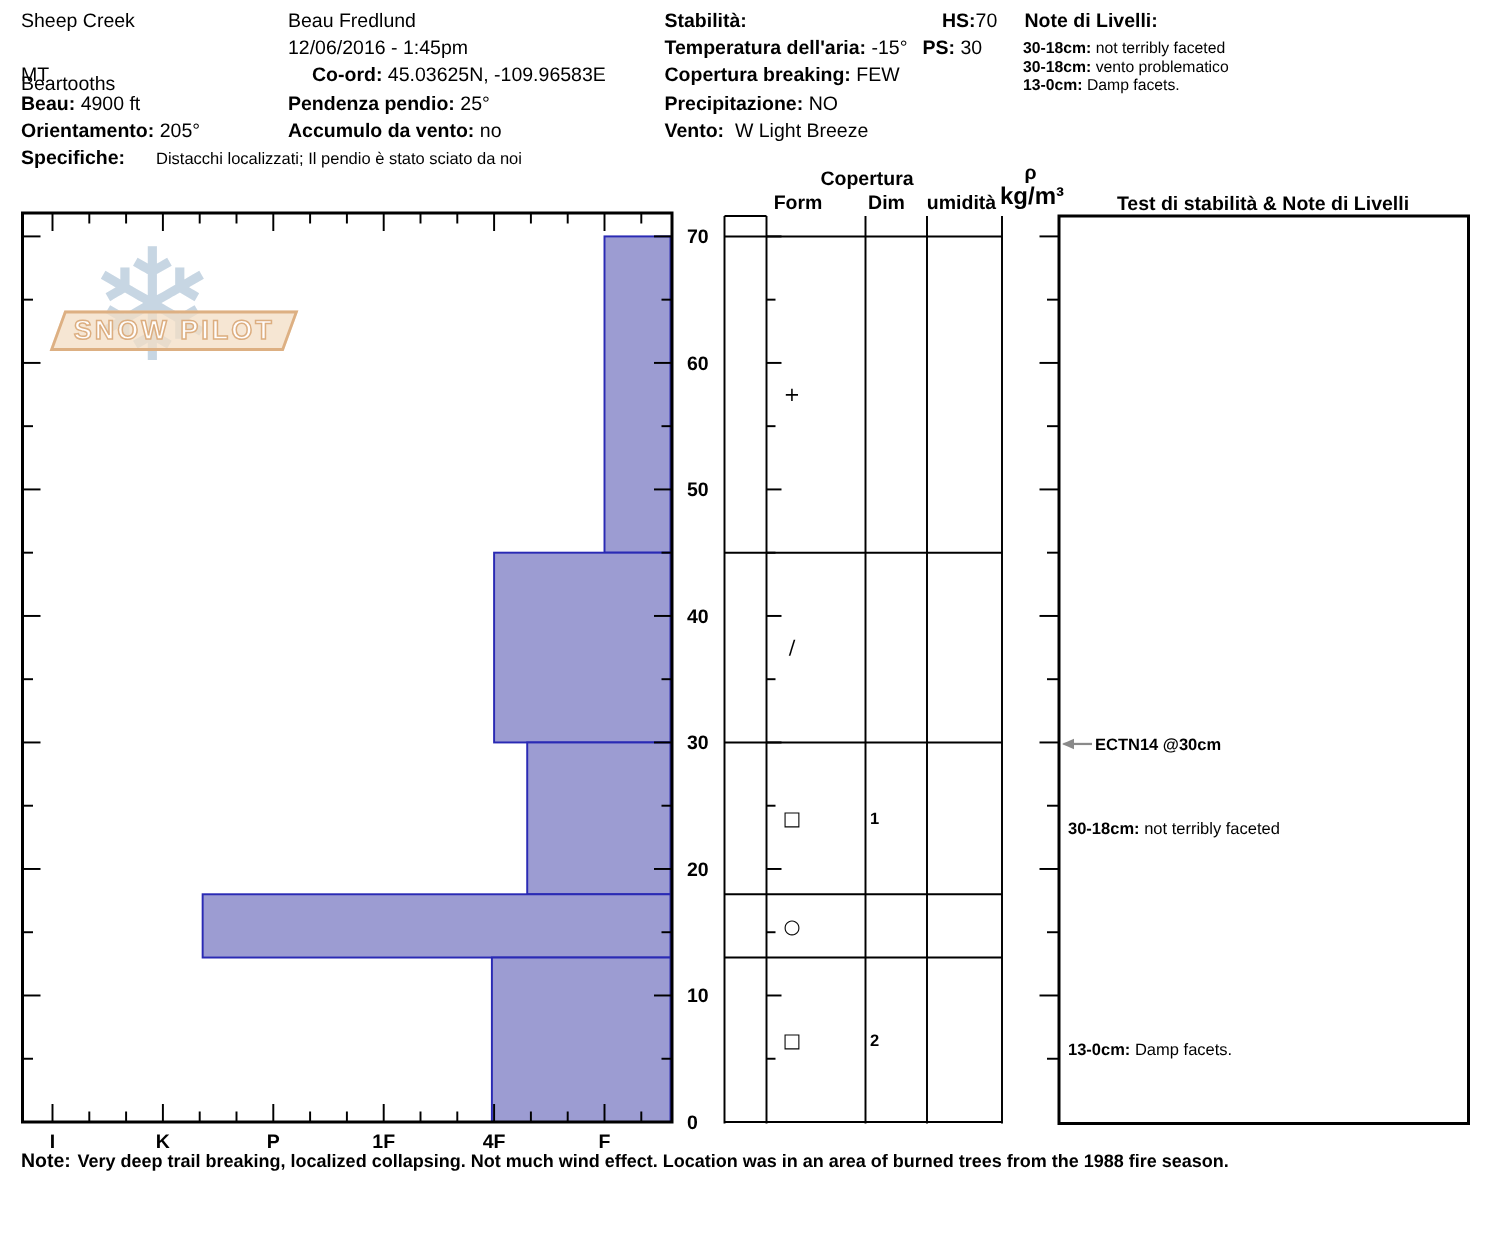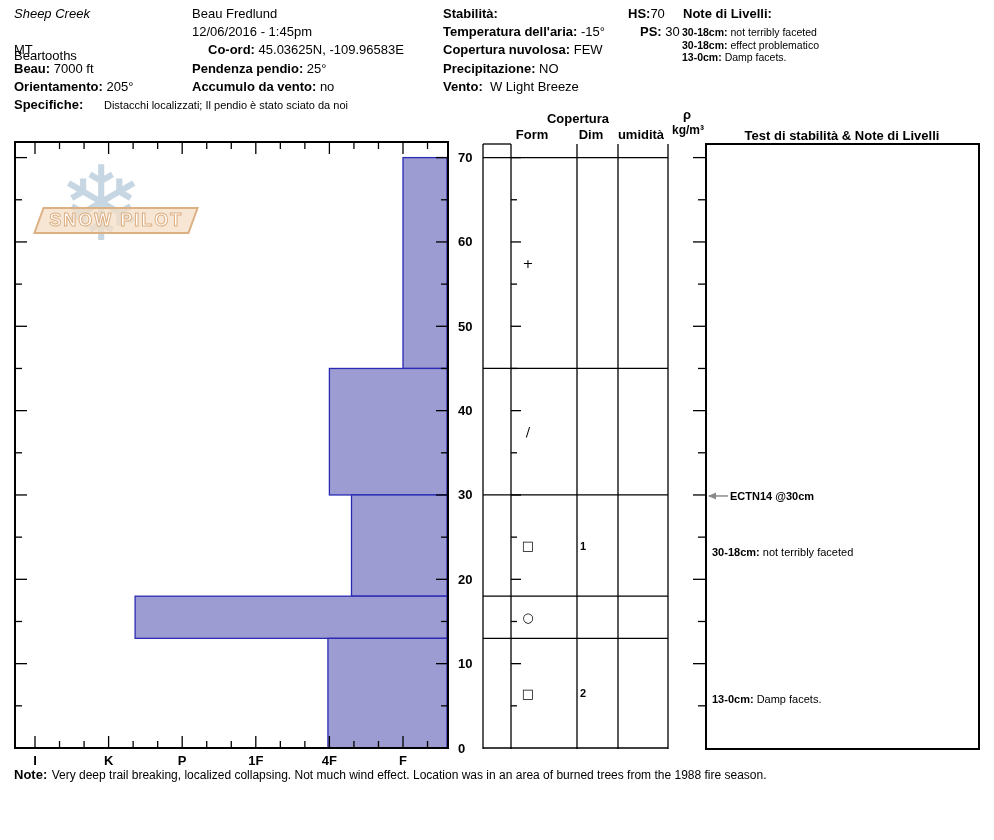--- a/index.html
+++ b/index.html
@@ -18,60 +18,60 @@
       font-family:"DejaVu Sans",sans-serif;color:#c2d2e0;opacity:.9;}
   #logo .banner{position:absolute;left:-2px;top:57px;width:152px;height:23px;
       border:2px solid #ddb083;background:rgba(243,221,196,.75);transform:skewX(-20deg);}
   #logo .banner span{display:block;text-align:center;font-size:18px;line-height:22px;
       font-weight:bold;letter-spacing:2px;transform:skewX(20deg);
       color:rgba(255,255,255,.92);-webkit-text-stroke:1px #dcae80;}
 </style>
 </head>
 <body>
 
-<div class="abs h13" style="left:14px;top:5px;font-style:italic;">Sheep Creek</div>
+<div class="abs h13" style="left:14px;top:5px;">Sheep Creek</div>
 <div class="abs h13" style="left:14px;top:23px;margin-top:24px;">Beartooths</div>
 <div class="abs h13" style="left:14px;top:41px;">MT</div>
-<div class="abs h13" style="left:14px;top:60px;"><span class="b">Beau:</span> <span>7000 ft</span></div>
+<div class="abs h13" style="left:14px;top:60px;"><span class="b">Beau:</span> <span>4900 ft</span></div>
 <div class="abs h13" style="left:14px;top:78px;"><span class="b">Orientamento:</span> <span>205°</span></div>
 <div class="abs h13" style="left:14px;top:96px;"><span class="b">Specifiche:</span> <span class="small">Distacchi localizzati;  Il pendio è stato sciato da noi</span></div>
 
 <div class="abs h13" style="left:192px;top:5px;">Beau  Fredlund</div>
 <div class="abs h13" style="left:192px;top:23px;">12/06/2016 - 1:45pm</div>
 <div class="abs h13" style="left:208px;top:41px;"><span class="b">Co-ord:</span> <span>45.03625N, -109.96583E</span></div>
 <div class="abs h13" style="left:192px;top:60px;"><span class="b">Pendenza pendio:</span> <span>25°</span></div>
 <div class="abs h13" style="left:192px;top:78px;"><span class="b">Accumulo da vento:</span> <span>no</span></div>
 
 <div class="abs h13 b" style="left:443px;top:5px;">Stabilità:</div>
 <div class="abs h13" style="left:443px;top:23px;"><span class="b">Temperatura dell'aria:</span> <span>-15°</span></div>
-<div class="abs h13" style="left:443px;top:41px;"><span class="b">Copertura nuvolosa:</span> <span>FEW</span></div>
+<div class="abs h13" style="left:443px;top:41px;"><span class="b">Copertura breaking:</span> <span>FEW</span></div>
 <div class="abs h13" style="left:443px;top:60px;"><span class="b">Precipitazione:</span> <span>NO</span></div>
 <div class="abs h13" style="left:443px;top:78px;"><span class="b">Vento:</span>&nbsp; <span>W Light Breeze</span></div>
 
 <div class="abs h13" style="left:628px;top:5px;"><span class="b">HS:</span><span>70</span></div>
-<div class="abs h13" style="left:615px;top:23px;margin-left:25px;"><span class="b">PS:</span> <span>30</span></div>
+<div class="abs h13" style="left:615px;top:23px;"><span class="b">PS:</span> <span>30</span></div>
 
 <div class="abs h13 b" style="left:683px;top:5px;">Note di Livelli:</div>
 <div class="abs tiny" style="left:682px;top:26px;"><span class="b">30-18cm:</span> <span>not terribly faceted</span></div>
-<div class="abs tiny" style="left:682px;top:38.5px;"><span class="b">30-18cm:</span> <span>effect problematico</span></div>
+<div class="abs tiny" style="left:682px;top:38.5px;"><span class="b">30-18cm:</span> <span>vento problematico</span></div>
 <div class="abs tiny" style="left:682px;top:51px;"><span class="b">13-0cm:</span> <span>Damp facets.</span></div>
 
 <div id="logo">
   <div class="flake">❄</div>
   <div class="banner">
       <span>SNOW PILOT</span>
     </div>
 </div>
 
 <div class="abs h13 b ctr" style="left:540px;top:110px;width:76px;">Copertura</div>
 <div class="abs h13 b ctr" style="left:500px;top:126px;width:64px;">Form</div>
 <div class="abs h13 b ctr" style="left:565px;top:126px;width:52px;">Dim</div>
 <div class="abs h13 b ctr" style="left:609px;top:126px;width:64px;">umidità</div>
 <div class="abs b ctr" style="left:662px;top:107px;width:50px;font-size:13px;">ρ</div>
-<div class="abs b ctr" style="left:655px;top:123px;width:66px;font-size:12px;">kg/m³</div>
+<div class="abs b ctr" style="left:655px;top:123px;width:66px;font-size:16px;">kg/m³</div>
 <div class="abs h13 b ctr" style="left:712px;top:127px;width:260px;">Test di stabilità &amp; Note di Livelli</div>
 
 <div id="chart-root">
     <svg width="994" height="840" id="chart-svg">
       <rect x="403" y="157.60000000000002" width="44" height="210.85714285714283" fill="#9c9cd2" stroke="#2a2ab4" stroke-width="1.3"></rect>
       <rect x="329.4" y="368.45714285714286" width="117.60000000000002" height="126.51428571428568" fill="#9c9cd2" stroke="#2a2ab4" stroke-width="1.3"></rect>
       <rect x="351.47999999999996" y="494.97142857142853" width="95.52000000000004" height="101.21142857142866" fill="#9c9cd2" stroke="#2a2ab4" stroke-width="1.3"></rect>
       <rect x="135.096" y="596.1828571428572" width="311.904" height="42.17142857142858" fill="#9c9cd2" stroke="#2a2ab4" stroke-width="1.3"></rect>
       <rect x="327.928" y="638.3542857142858" width="119.072" height="109.64571428571423" fill="#9c9cd2" stroke="#2a2ab4" stroke-width="1.3"></rect>
       <rect x="15" y="142" width="433" height="606" fill="none" stroke="#000000" stroke-width="2"></rect>
@@ -202,14 +202,14 @@
       <line x1="709" y1="495.97142857142853" x2="728" y2="495.97142857142853" stroke="#8a8a8a" stroke-width="1.5"></line>
       <polygon points="708,495.97142857142853 716,492.47142857142853 716,499.47142857142853" fill="#8a8a8a"></polygon>
       <text x="730" y="499.77142857142854" font-family="&quot;Liberation Sans&quot;,sans-serif" font-size="11" fill="#000" font-weight="bold">ECTN14 @30cm</text>
       <text x="712" y="556.3245714285714" font-family="&quot;Liberation Sans&quot;,sans-serif" font-size="11" fill="#000"><tspan font-weight="bold">30-18cm:</tspan><tspan>  not terribly faceted</tspan></text>
       <text x="712" y="703.0811428571428" font-family="&quot;Liberation Sans&quot;,sans-serif" font-size="11" fill="#000"><tspan font-weight="bold">13-0cm:</tspan><tspan>  Damp facets.</tspan></text>
     </svg>
   </div>
 
 <div class="abs" style="left:14px;top:765px;">
   <span class="b" style="font-size:13px;">Note:</span>
-  <span style="font-size:12px;">Very deep trail breaking, localized collapsing.  Not much wind effect.  Location was in an area of burned trees from the 1988 fire season.</span>
+  <span style="font-size:12px;font-weight:bold;">Very deep trail breaking, localized collapsing.  Not much wind effect.  Location was in an area of burned trees from the 1988 fire season.</span>
 </div>
 
 </body></html>

